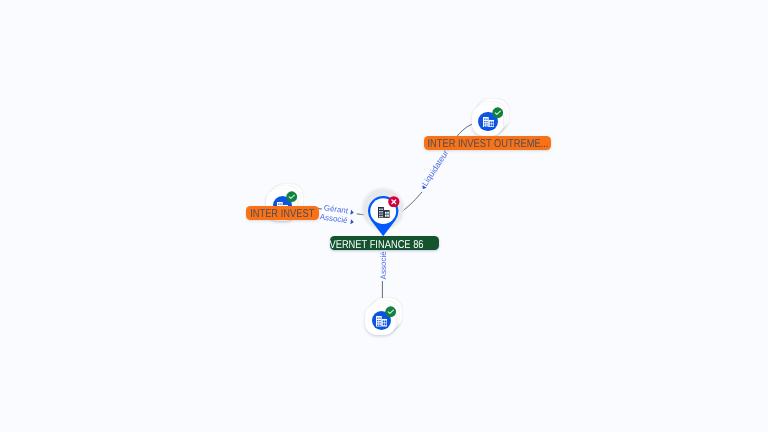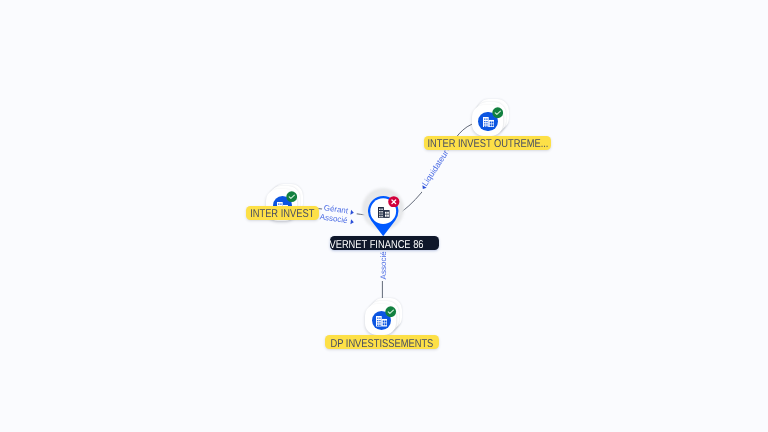--- a/index.html
+++ b/index.html
@@ -5,24 +5,24 @@
 <style>
   html,body{margin:0;padding:0;}
   body{width:768px;height:432px;background:#fafbfe;overflow:hidden;
        font-family:"Liberation Sans",sans-serif;-webkit-font-smoothing:antialiased;text-rendering:geometricPrecision;}
   #stage{position:absolute;left:0;top:0;width:768px;height:432px;background:#fafbfe;}
   .layer{position:absolute;left:0;top:0;width:768px;height:432px;}
 
   
   .chip{position:absolute;display:flex;align-items:center;justify-content:center;
         border-radius:4.5px;white-space:nowrap;box-sizing:border-box;}
-  .chip.light{background:#fde047;
+  .chip.light{background:#f97316;
         box-shadow:0 1px 2.5px rgba(45,55,75,.17);}
   .chip.light .chip-text{color:#464c62;}
-  .chip.sel{background:#0f172a;box-shadow:0 1px 2.5px rgba(20,60,150,.28);padding-right:15px;}
+  .chip.sel{background:#14532d;box-shadow:0 1px 2.5px rgba(20,60,150,.28);padding-right:15px;}
   .chip.sel .chip-text{color:#fff;}
   .chip-text{font-size:11.4px;line-height:11.4px;letter-spacing:0;
         transform:scaleX(.818) translateY(2.1px);transform-origin:50% 50%;display:block;}
 
   
   .stack{position:absolute;width:38px;height:38px;}
   .card{position:absolute;width:31.2px;height:31.2px;background:#fff;border-radius:11.8px;}
   .card.c3{left:5.6px;top:0px;box-shadow:0 .7px 1.8px rgba(45,55,75,.18);}
   .card.c2{left:2.8px;top:2.9px;box-shadow:0 .7px 1.8px rgba(45,55,75,.18);}
   .card.c1{left:0px;top:5.8px;box-shadow:0 1.2px 3px rgba(45,55,75,.22);}
@@ -127,23 +127,20 @@
           <path fill="#fff" d="M56,29 h54 v74 h-54 z"></path>
           <path fill="#0b55e1" d="M66,44 h16 v20 h-16z M87,44 h16 v20 h-16z M66,72 h16 v20 h-16z M87,72 h16 v20 h-16z"></path>
         </g>
       </svg>
     </div>
     <svg class="greenbadge" viewBox="0 0 11 11">
       <circle cx="5.5" cy="5.5" r="5.2" fill="#12803f"></circle>
       <path d="M3.1,5.6 L4.7,7.2 L8.1,3.9" fill="none" stroke="#cdeed6" stroke-width="1.1" stroke-linecap="round" stroke-linejoin="round"></path>
     </svg>
   </div>
-  <div class="chip light" style="left:325.1px;top:335.3px;width:114.1px;height:14.1px">
-    <span class="chip-text">DP INVESTISSEMENTS</span>
-  </div>
 
   <div class="pinwrap" style="left:362px;top:190px;width:46px;height:48px">
     <div class="halo" style="left:0px;top:-2px;width:42px;height:42px"></div>
     <svg width="30.4" height="40.2" viewBox="0 0 30.4 40.2" style="position:absolute;left:6.4px;top:5.8px">
       <path d="M3.13,24.44 A15.2,15.2 0 1 1 27.27,24.44 L15.2,40.2 Z" fill="#0059ff"></path>
       <circle cx="15.2" cy="15.2" r="12.9" fill="#fff"></circle>
     </svg>
     <svg width="11.6" height="10.9" viewBox="0 0 110 103" style="position:absolute;left:16.1px;top:16.8px">
       <g>
         <path fill="#1e2a42" d="M0,0 h56 v103 h-56 z"></path>

